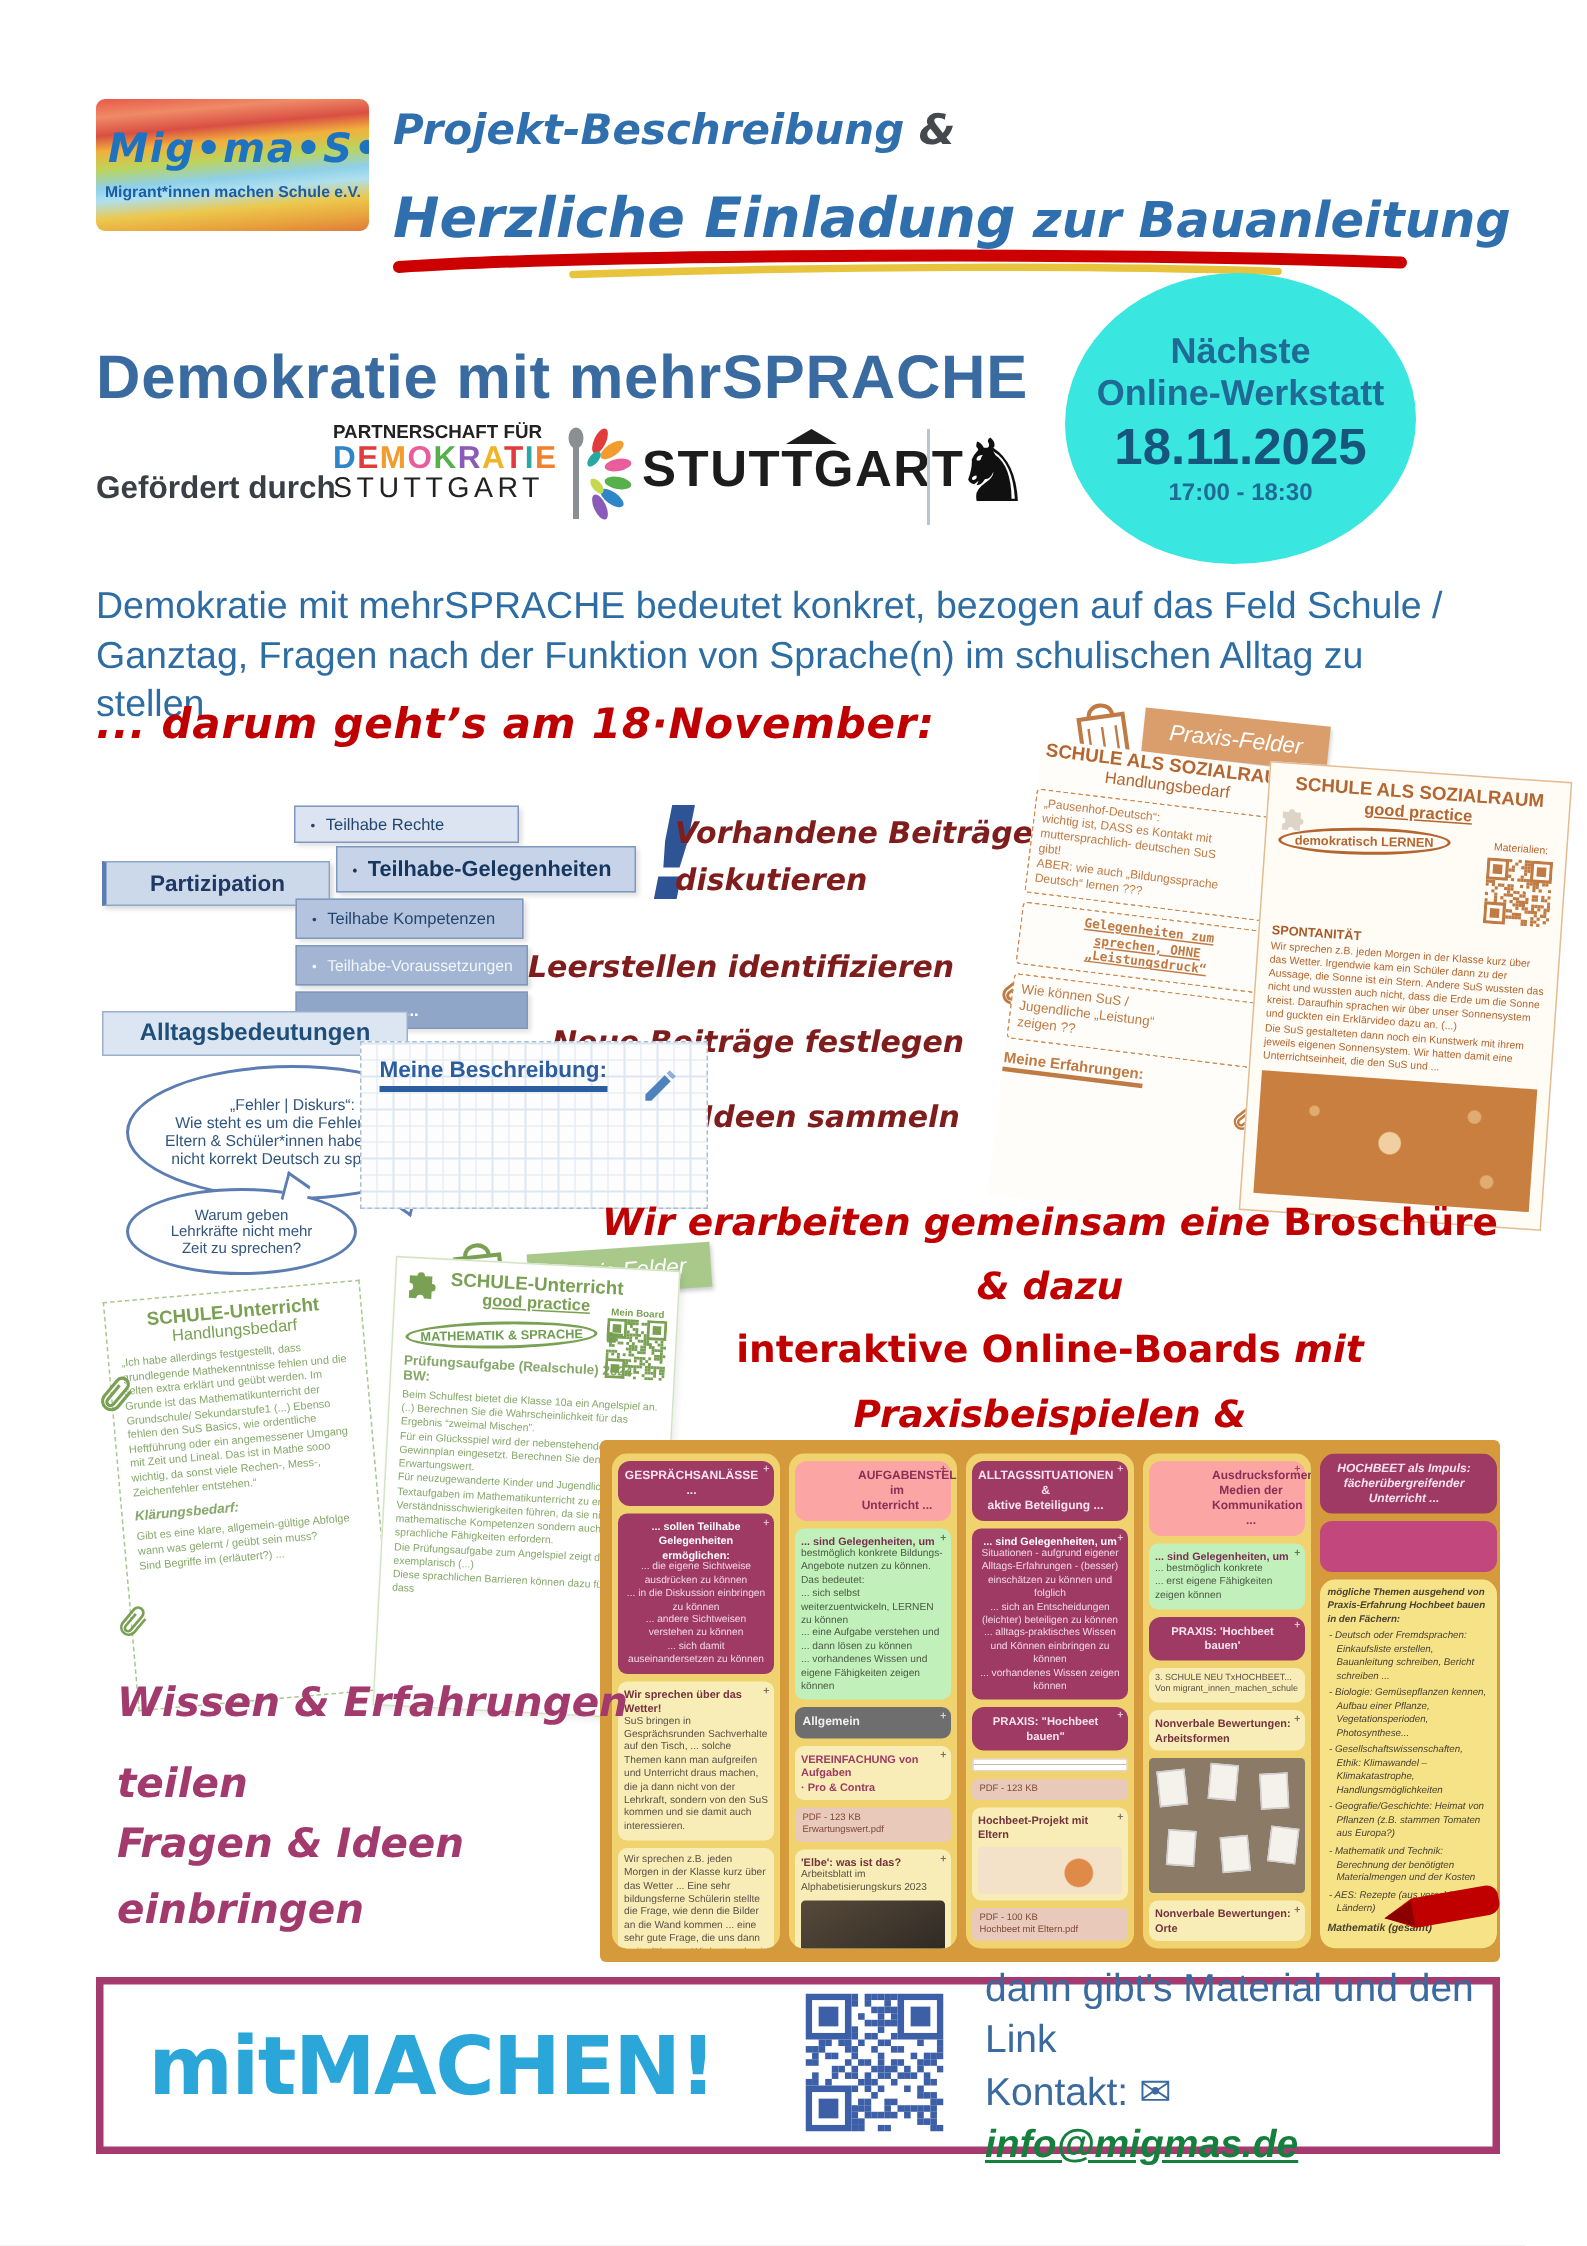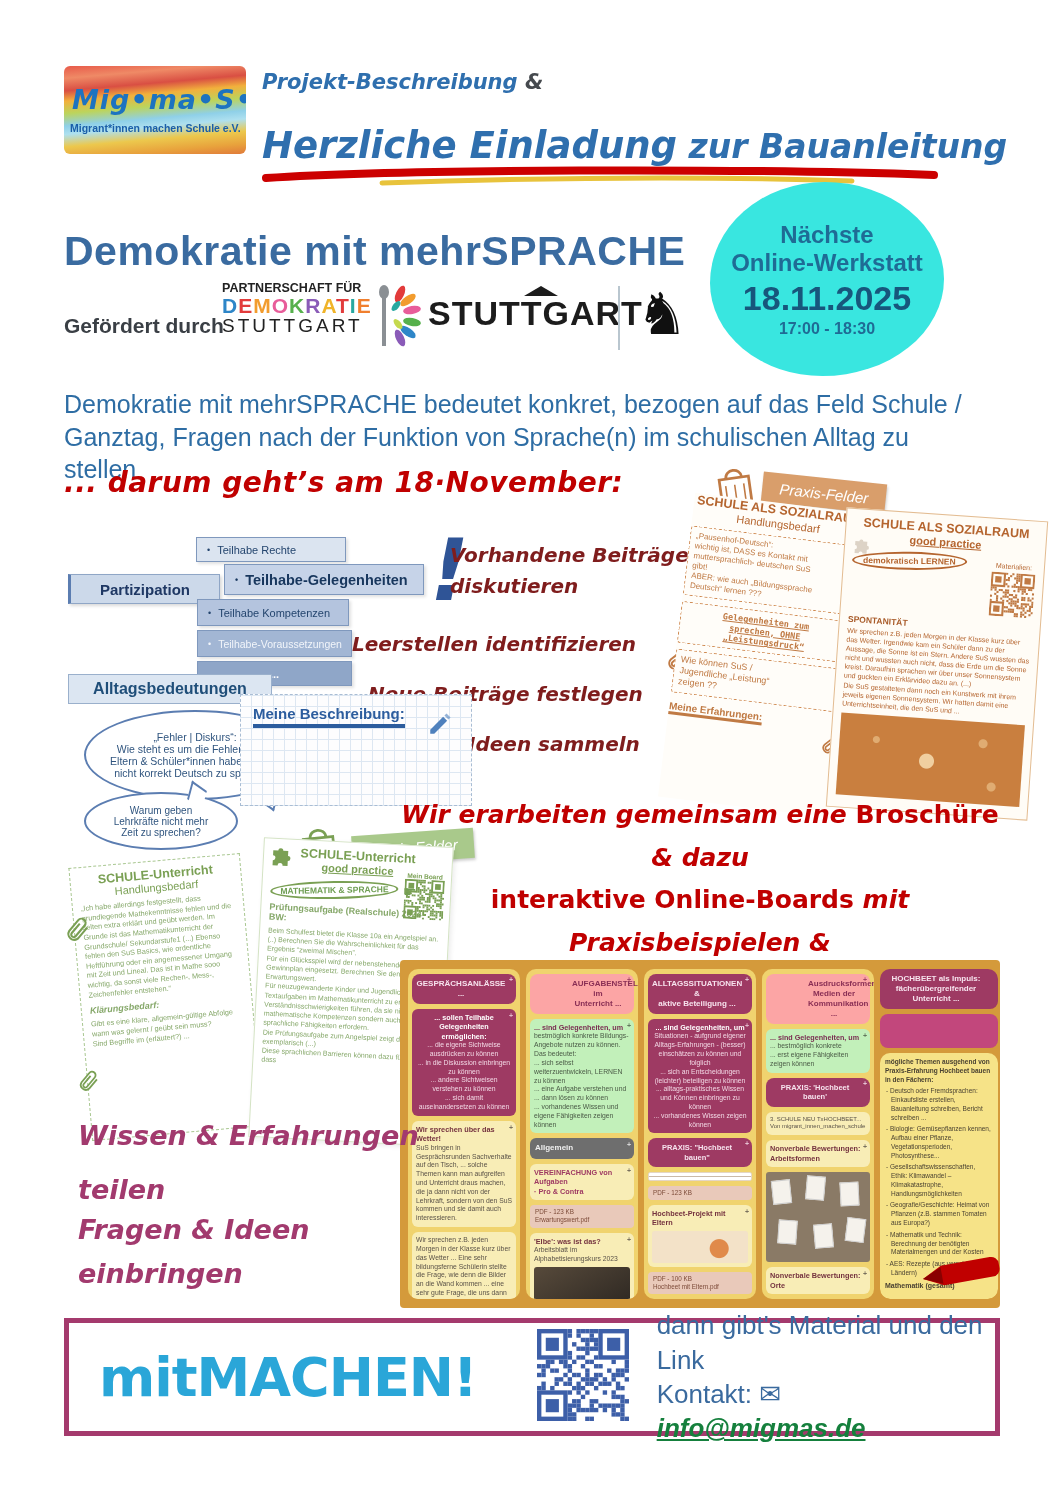--- a/index.html
+++ b/index.html
@@ -10,21 +10,21 @@
   .pre{white-space:pre-line;}
   .hand{font-family:"DejaVu Sans",sans-serif;font-style:italic;font-weight:bold;}
 
   
   .logo{left:64px;top:66px;width:182px;height:88px;border-radius:6px;overflow:hidden;
         background:linear-gradient(175deg,#e85a4a 0%,#ef8a66 12%,#d94f43 24%,#f2b03c 34%,
                    #bcd45c 46%,#8fd0e8 58%,#aee0ef 66%,#ecc84d 78%,#e8a23c 90%,#e07a3a 100%);}
   .logo-brand{position:absolute;left:8px;top:18px;font-family:"DejaVu Sans",sans-serif;
         font-style:italic;font-weight:bold;font-size:27px;color:#1d73c0;letter-spacing:1px;}
   .logo-caption{position:absolute;left:6px;top:56px;font-size:10.5px;font-weight:bold;color:#1a5ea8;}
-  .kicker{left:262px;top:70px;font-size:21px;color:#2f6fae;}
+  .kicker{left:262px;top:70px;font-size:28px;color:#2f6fae;}
   .kicker .amp{color:#45494e;font-weight:bold;}
   .invite{left:262px;top:124px;font-size:37px;color:#2f6fae;}
   .invite .suffix{font-size:33px;}
   .swoosh{left:262px;top:166px;}
   .badge{left:710px;top:182px;width:234px;height:194px;background:#39e6e0;
          border-radius:49% 51% 52% 48% / 52% 50% 50% 48%;
          display:flex;flex-direction:column;justify-content:center;align-items:center;
          color:#1c6a93;text-align:center;}
   .badge .l1,.badge .l2{font-size:24px;font-weight:bold;color:#1f6b95;}
   .badge .date{font-size:34px;font-weight:bold;color:#17567c;margin-top:2px;}
@@ -138,21 +138,21 @@
   .spuzzle{position:absolute;left:6px;top:26px;color:#ddd3c6;}
 
   
   .collab{left:398px;top:794px;width:604px;text-align:center;font-size:25px;color:#c00000;line-height:1.7;}
 
   
   .board{left:400px;top:960px;width:600px;height:348px;background:#d49a3b;border-radius:4px;
          padding:9px 8px 8px 8px;display:flex;gap:6px;}
   .bcol{flex:0 0 112px;background:#f0d36e;border-radius:10px;padding:5px 4px;display:flex;
         flex-direction:column;gap:5px;overflow:hidden;height:330px;}
-  .bcol.plain{background:transparent;padding:0;}
+  .bcol.plain{background:transparent;padding:0;font-style:italic;}
   .bhead{border-radius:8px;padding:5px 10px 5px 4px;font-size:8px;font-weight:bold;text-align:center;
          position:relative;line-height:1.25;}
   .bhead .plus,.bnote .plus{position:absolute;right:3px;top:2px;font-size:7px;font-weight:bold;opacity:.8;}
   .mag{background:#9e3a63;color:#f7e3ee;}
   .grnH{background:#fca5a5;color:#8a2f55;padding-left:42px;}
   .bnote{border-radius:6px;padding:4px;font-size:6.8px;line-height:1.3;position:relative;}
   .ynote{background:#f8edb6;color:#5a5248;}
   .ynote .nt{color:#74323f;font-weight:bold;font-size:7.3px;}
   .gnote{background:#c2f0ba;color:#4a5a46;}
   .gnote .nt{color:#7a2d52;font-weight:bold;font-size:7.2px;}

